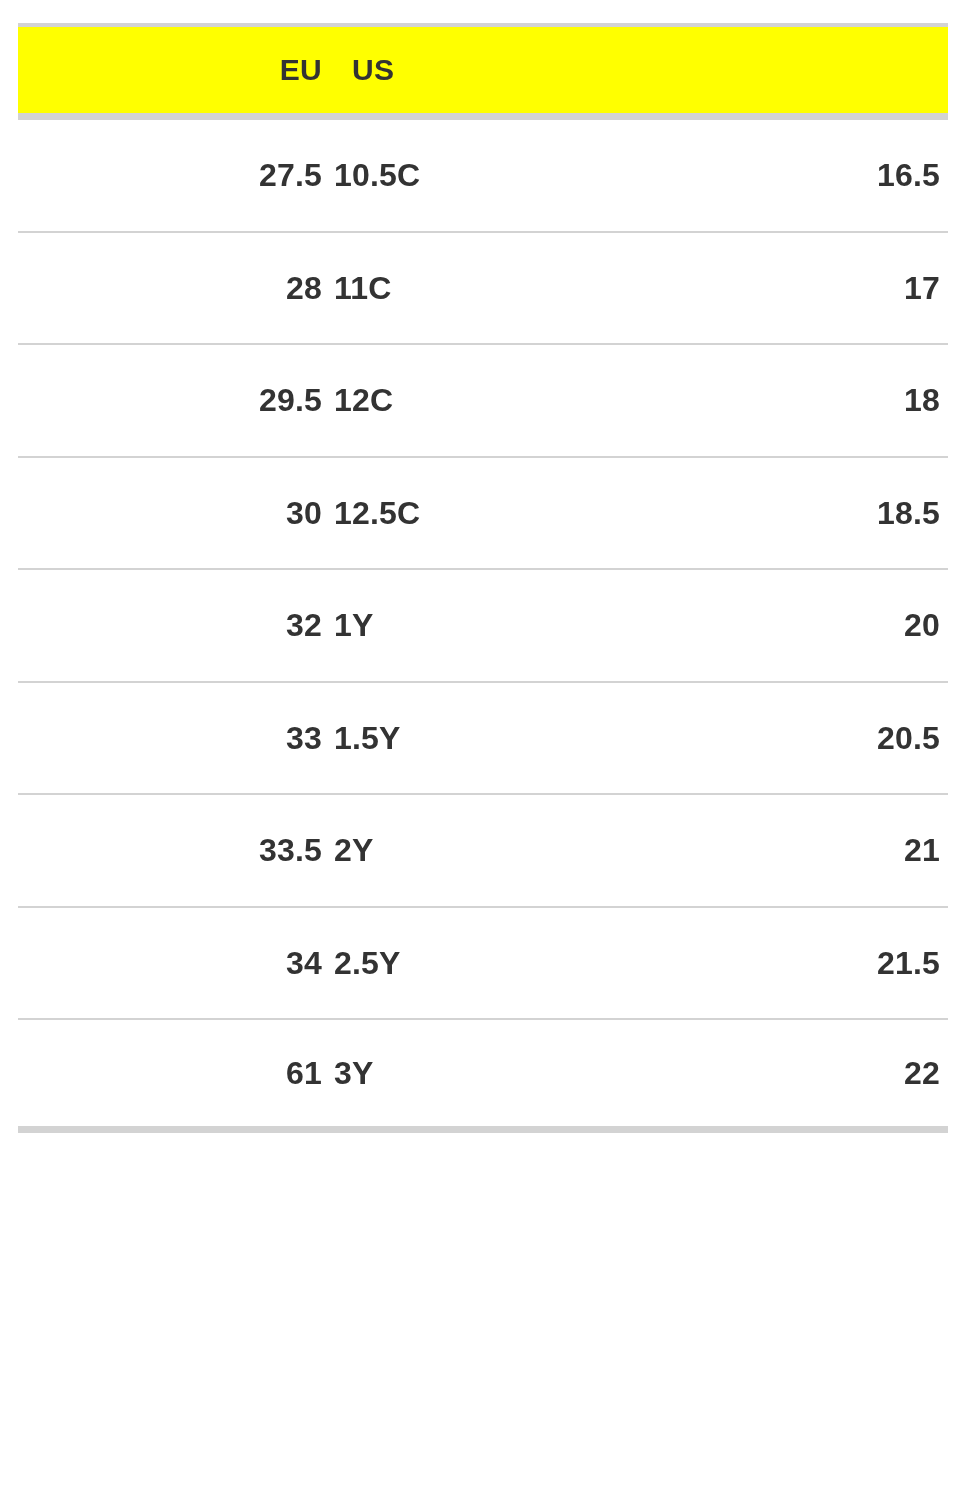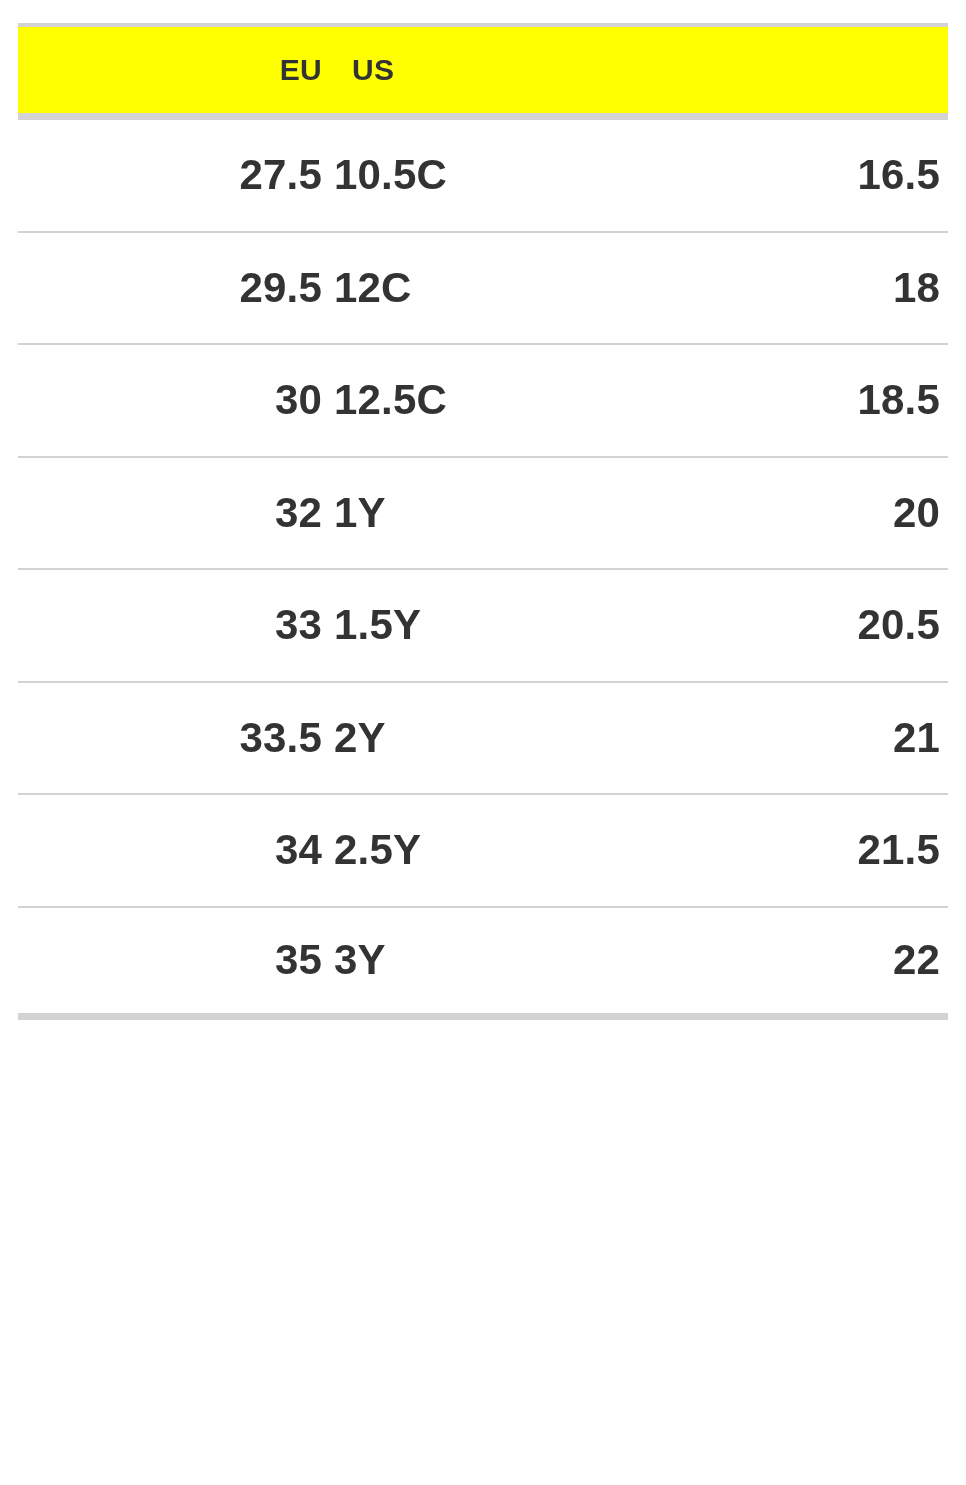--- a/index.html
+++ b/index.html
@@ -67,21 +67,21 @@
     border-bottom: 2px solid #d3d3d3;
     box-sizing: border-box;
   }
   .row:last-child {
     border-bottom: 7px solid #d3d3d3;
   }
   .cell {
     position: absolute;
     top: 50%;
     transform: translateY(-50%);
-    font-size: 42px;
+    font-size: 32px;
     font-weight: bold;
     color: #333333;
     letter-spacing: 0.2px;
     white-space: nowrap;
   }
   .cell-eu { right: 626px; text-align: right; }
   .cell-us { left: 316px;  text-align: left;  }
   .cell-cm { right: 8px;   text-align: center; }
 </style>
 </head>
@@ -96,20 +96,25 @@
       <span class="th th-cm"></span>
     </div>
   </div>
 
   <div class="table-body">
 
   <div class="row">
         <span class="cell cell-eu">27.5</span>
         <span class="cell cell-us">10.5C</span>
         <span class="cell cell-cm">16.5</span>
+      </div>
+      <div class="row">
+        <span class="cell cell-eu">28</span>
+        <span class="cell cell-us">11C</span>
+        <span class="cell cell-cm">17</span>
       </div>
       <div class="row">
         <span class="cell cell-eu">29.5</span>
         <span class="cell cell-us">12C</span>
         <span class="cell cell-cm">18</span>
       </div>
       <div class="row">
         <span class="cell cell-eu">30</span>
         <span class="cell cell-us">12.5C</span>
         <span class="cell cell-cm">18.5</span>
@@ -128,19 +133,19 @@
         <span class="cell cell-eu">33.5</span>
         <span class="cell cell-us">2Y</span>
         <span class="cell cell-cm">21</span>
       </div>
       <div class="row">
         <span class="cell cell-eu">34</span>
         <span class="cell cell-us">2.5Y</span>
         <span class="cell cell-cm">21.5</span>
       </div>
       <div class="row">
-        <span class="cell cell-eu">35</span>
+        <span class="cell cell-eu">61</span>
         <span class="cell cell-us">3Y</span>
         <span class="cell cell-cm">22</span>
       </div>
     </div>
 
 </div>
 
 </body></html>

